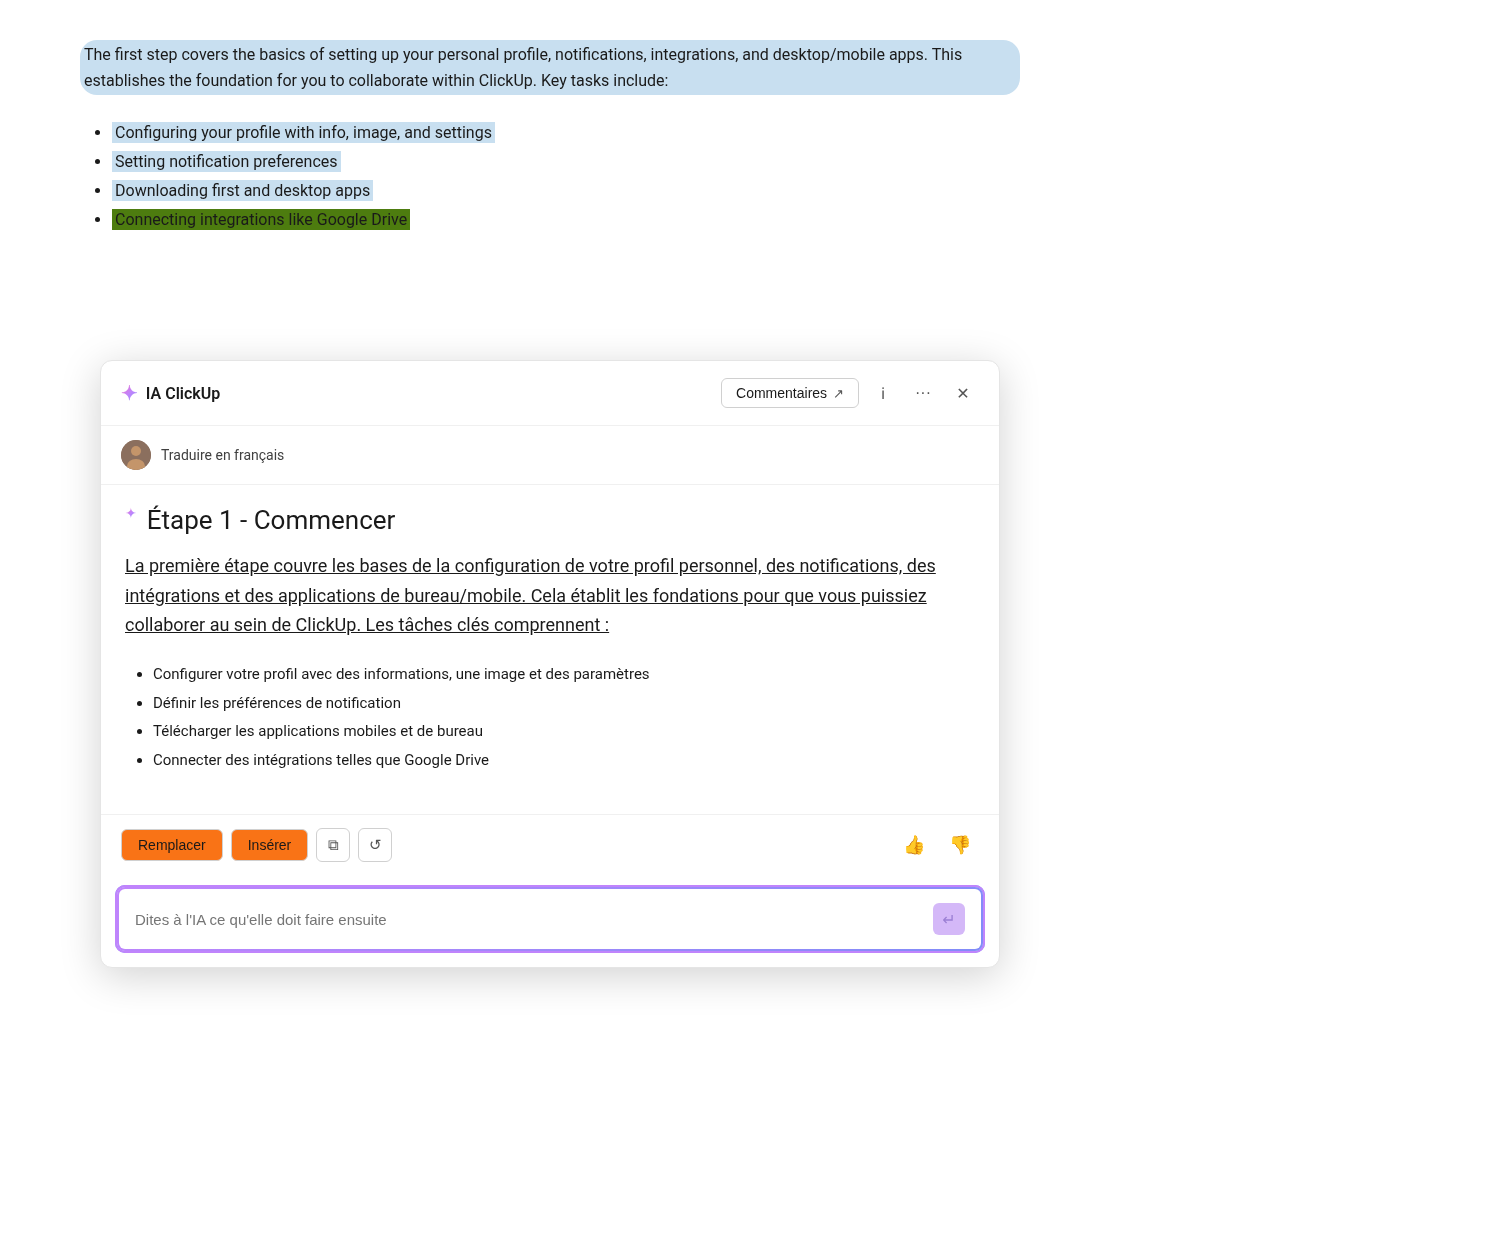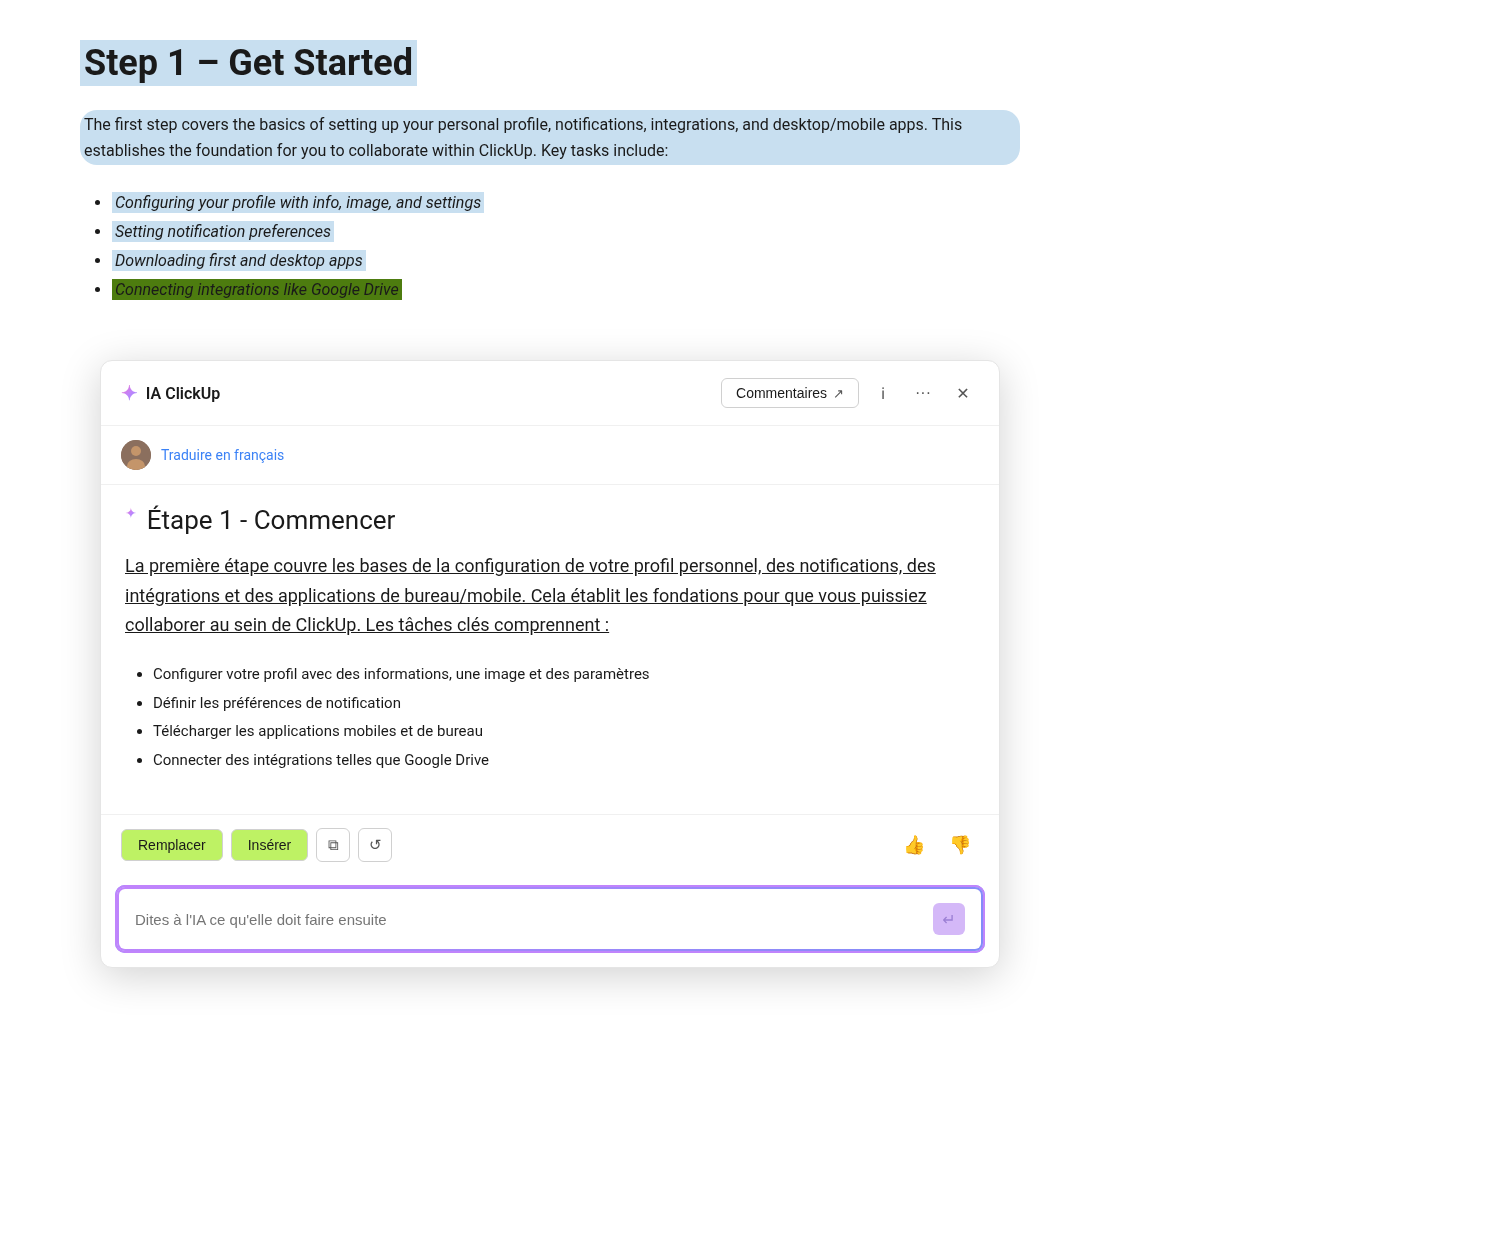--- a/index.html
+++ b/index.html
@@ -40,21 +40,20 @@
       margin-bottom: 24px;
       background: #c8dff0;
       padding: 2px 4px;
       border-radius: 17px;
     }
 
     .bullet-list {
       list-style: disc;
       padding-left: 32px;
       margin-bottom: 24px;
-      font-style: italic;
     }
 
     .bullet-list li {
       font-size: 16px;
       line-height: 1.8;
       color: #1a1a1a;
     }
 
     .bullet-list li span {
       background: #c8dff0;
@@ -130,21 +129,21 @@
       border-radius: 4px;
     }
 
     .ai-modal-user-section {
       display: flex;
       align-items: center;
       gap: 10px;
       padding: 14px 20px;
       border-bottom: 1px solid #f0f0f0;
       font-size: 14px;
-      color: #3b82f6;
+      color: #404040;
     }
 
     .user-avatar {
       width: 30px;
       height: 30px;
       border-radius: 50%;
       background: #8b6f5e;
       display: flex;
       align-items: center;
       justify-content: center;
@@ -204,21 +203,21 @@
       align-items: center;
       gap: 8px;
     }
 
     .footer-btn {
       padding: 7px 16px;
       border: 1px solid #d0d0d0;
       border-radius: 6px;
       font-size: 14px;
       color: #1a1a1a;
-      background: #bef264;
+      background: #f97316;
       cursor: pointer;
     }
 
     .footer-icon-btn {
       width: 34px;
       height: 34px;
       display: flex;
       align-items: center;
       justify-content: center;
       border: 1px solid #d0d0d0;
@@ -309,21 +308,20 @@
 
     .external-link-icon {
       font-size: 13px;
       color: #555;
     }
   </style>
 </head>
 <body>
 
 <div class="main-content">
-  <h1 class="main-title">Step 1 – Get Started</h1>
 
   <p class="main-paragraph">The first step covers the basics of setting up your personal profile, notifications, integrations, and desktop/mobile apps. This establishes the foundation for you to collaborate within ClickUp. Key tasks include:</p>
 
   <ul class="bullet-list">
     <li><span>Configuring your profile with info, image, and settings</span></li>
     <li><span>Setting notification preferences</span></li>
     <li><span>Downloading first and desktop apps</span></li>
     <li class="partial"><span>Connecting integrations like Google Drive</span></li>
   </ul>
 </div>

